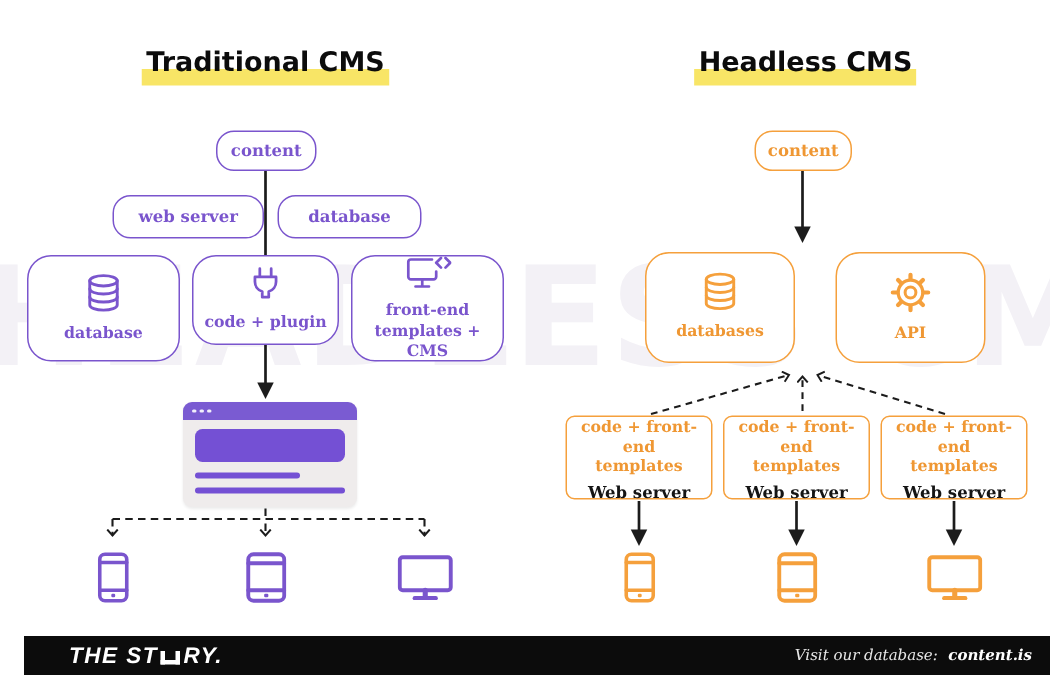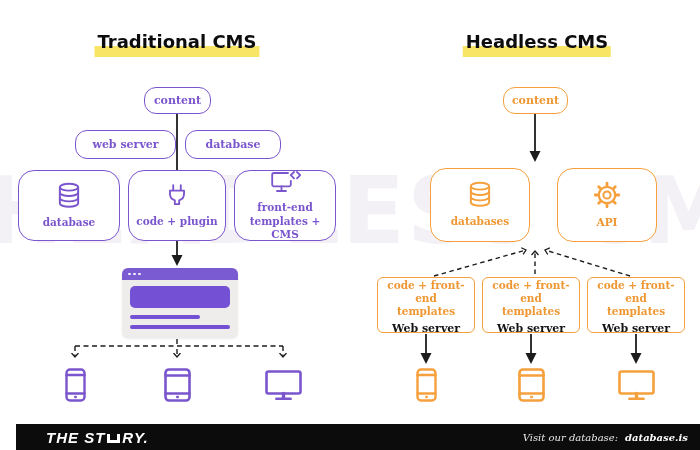--- a/index.html
+++ b/index.html
@@ -121,21 +121,21 @@
       <svg width="28" height="28" viewBox="0 0 24 26" fill="none" stroke="currentColor" stroke-width="1.8" stroke-linecap="round">
         <ellipse cx="12" cy="4.8" rx="8.5" ry="3.2"></ellipse>
         <path d="M3.5 4.8 v15 c0 1.8 3.8 3.2 8.5 3.2 s8.5-1.4 8.5-3.2 v-15"></path>
         <path d="M3.5 9.8 c0 1.8 3.8 3.2 8.5 3.2 s8.5-1.4 8.5-3.2"></path>
         <path d="M3.5 14.8 c0 1.8 3.8 3.2 8.5 3.2 s8.5-1.4 8.5-3.2"></path>
       </svg>
     </span>
     <span>database</span>
   </div>
 
-  <div class="node bigbox p" style="left:128px;top:170px;width:98px;height:71px;">
+  <div class="node bigbox p" style="left:128px;top:170px;width:98px;height:60px;">
     <span class="icn">
       <svg width="26" height="26" viewBox="0 0 24 23" fill="none" stroke="currentColor" stroke-width="1.7" stroke-linecap="round" stroke-linejoin="round">
         <path d="M8.5 1.5 v4.5 M15.5 1.5 v4.5"></path>
         <path d="M5.5 6.5 h13 v3 c0 2.9-1.9 5.3-4.5 6 v3.5 h-4 v-3.5 c-2.6-.7-4.5-3.1-4.5-6 Z"></path>
       </svg>
     </span>
     <span>code + plugin</span>
   </div>
 
   <div class="node bigbox p" style="left:234px;top:170px;width:102px;height:71px;">
@@ -250,17 +250,17 @@
   </div>
 
   <div class="footer">
     <div class="logo">
       <span>THE ST</span>
       <span class="obox"></span>
       <span>RY.</span>
     </div>
     <div class="visit">
       <span class="plain">Visit our database:</span>
-      <span class="bold">database.is</span>
+      <span class="bold">content.is</span>
     </div>
   </div>
 
 </div>
 
 </body></html>

